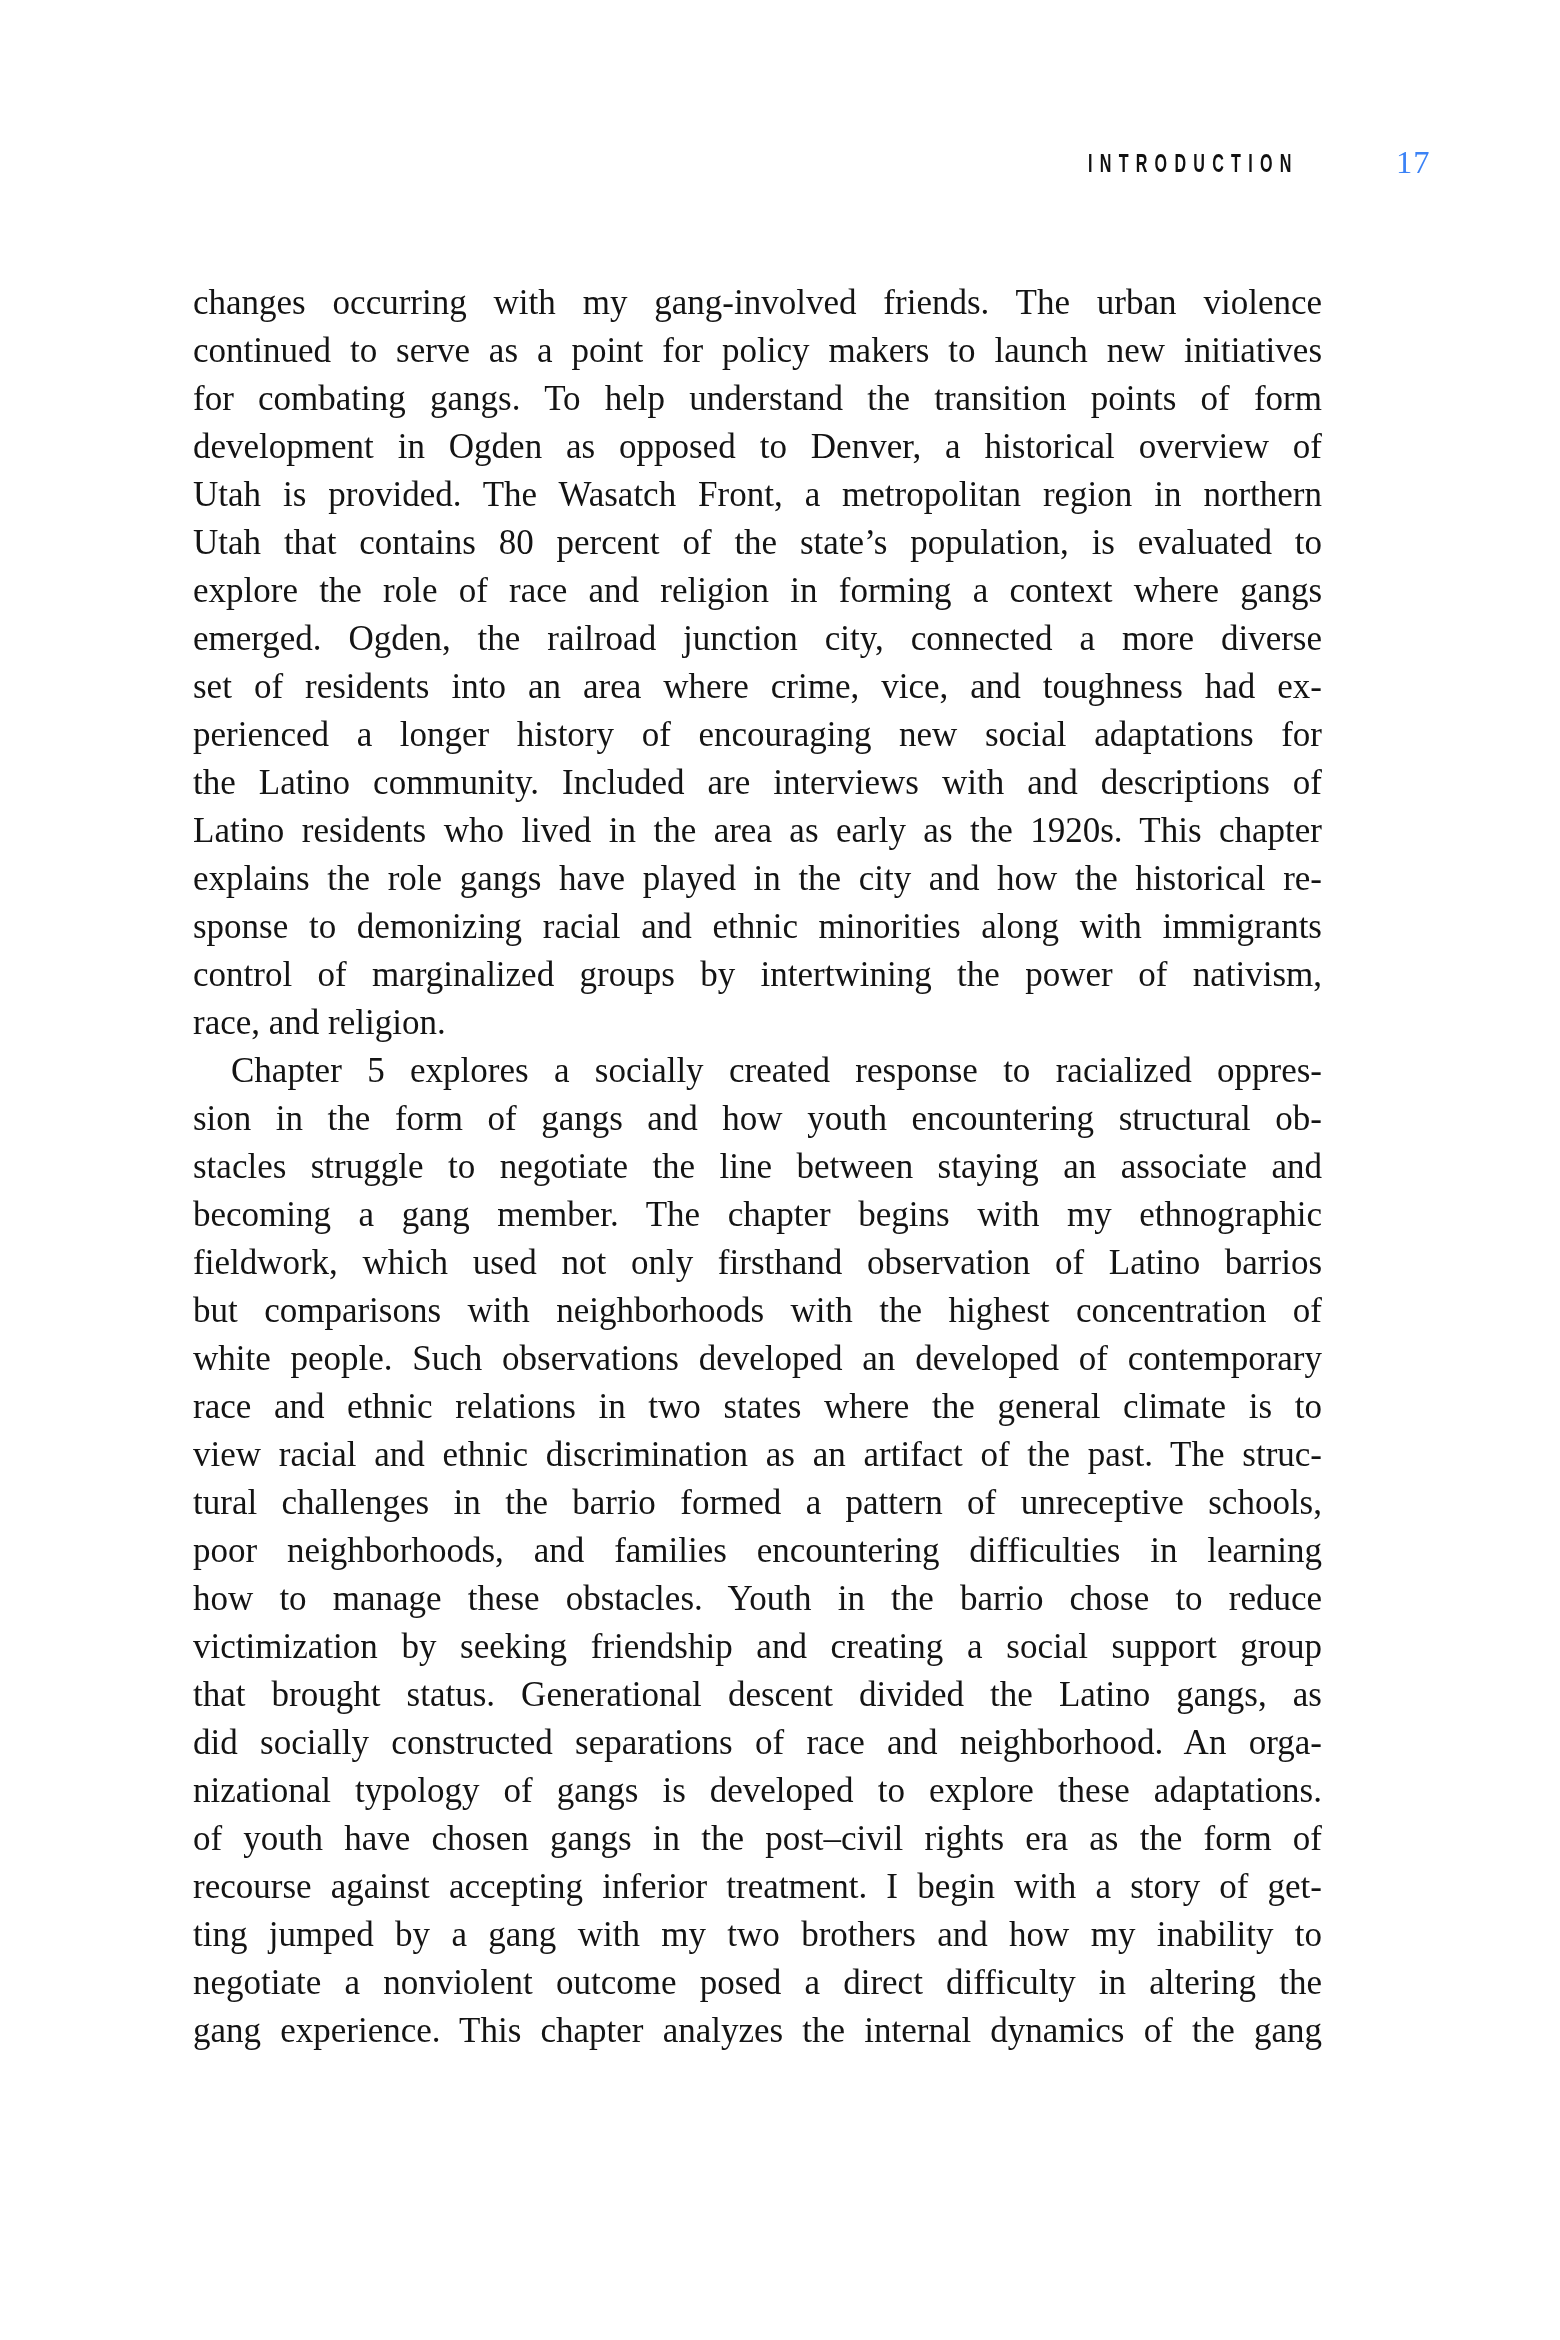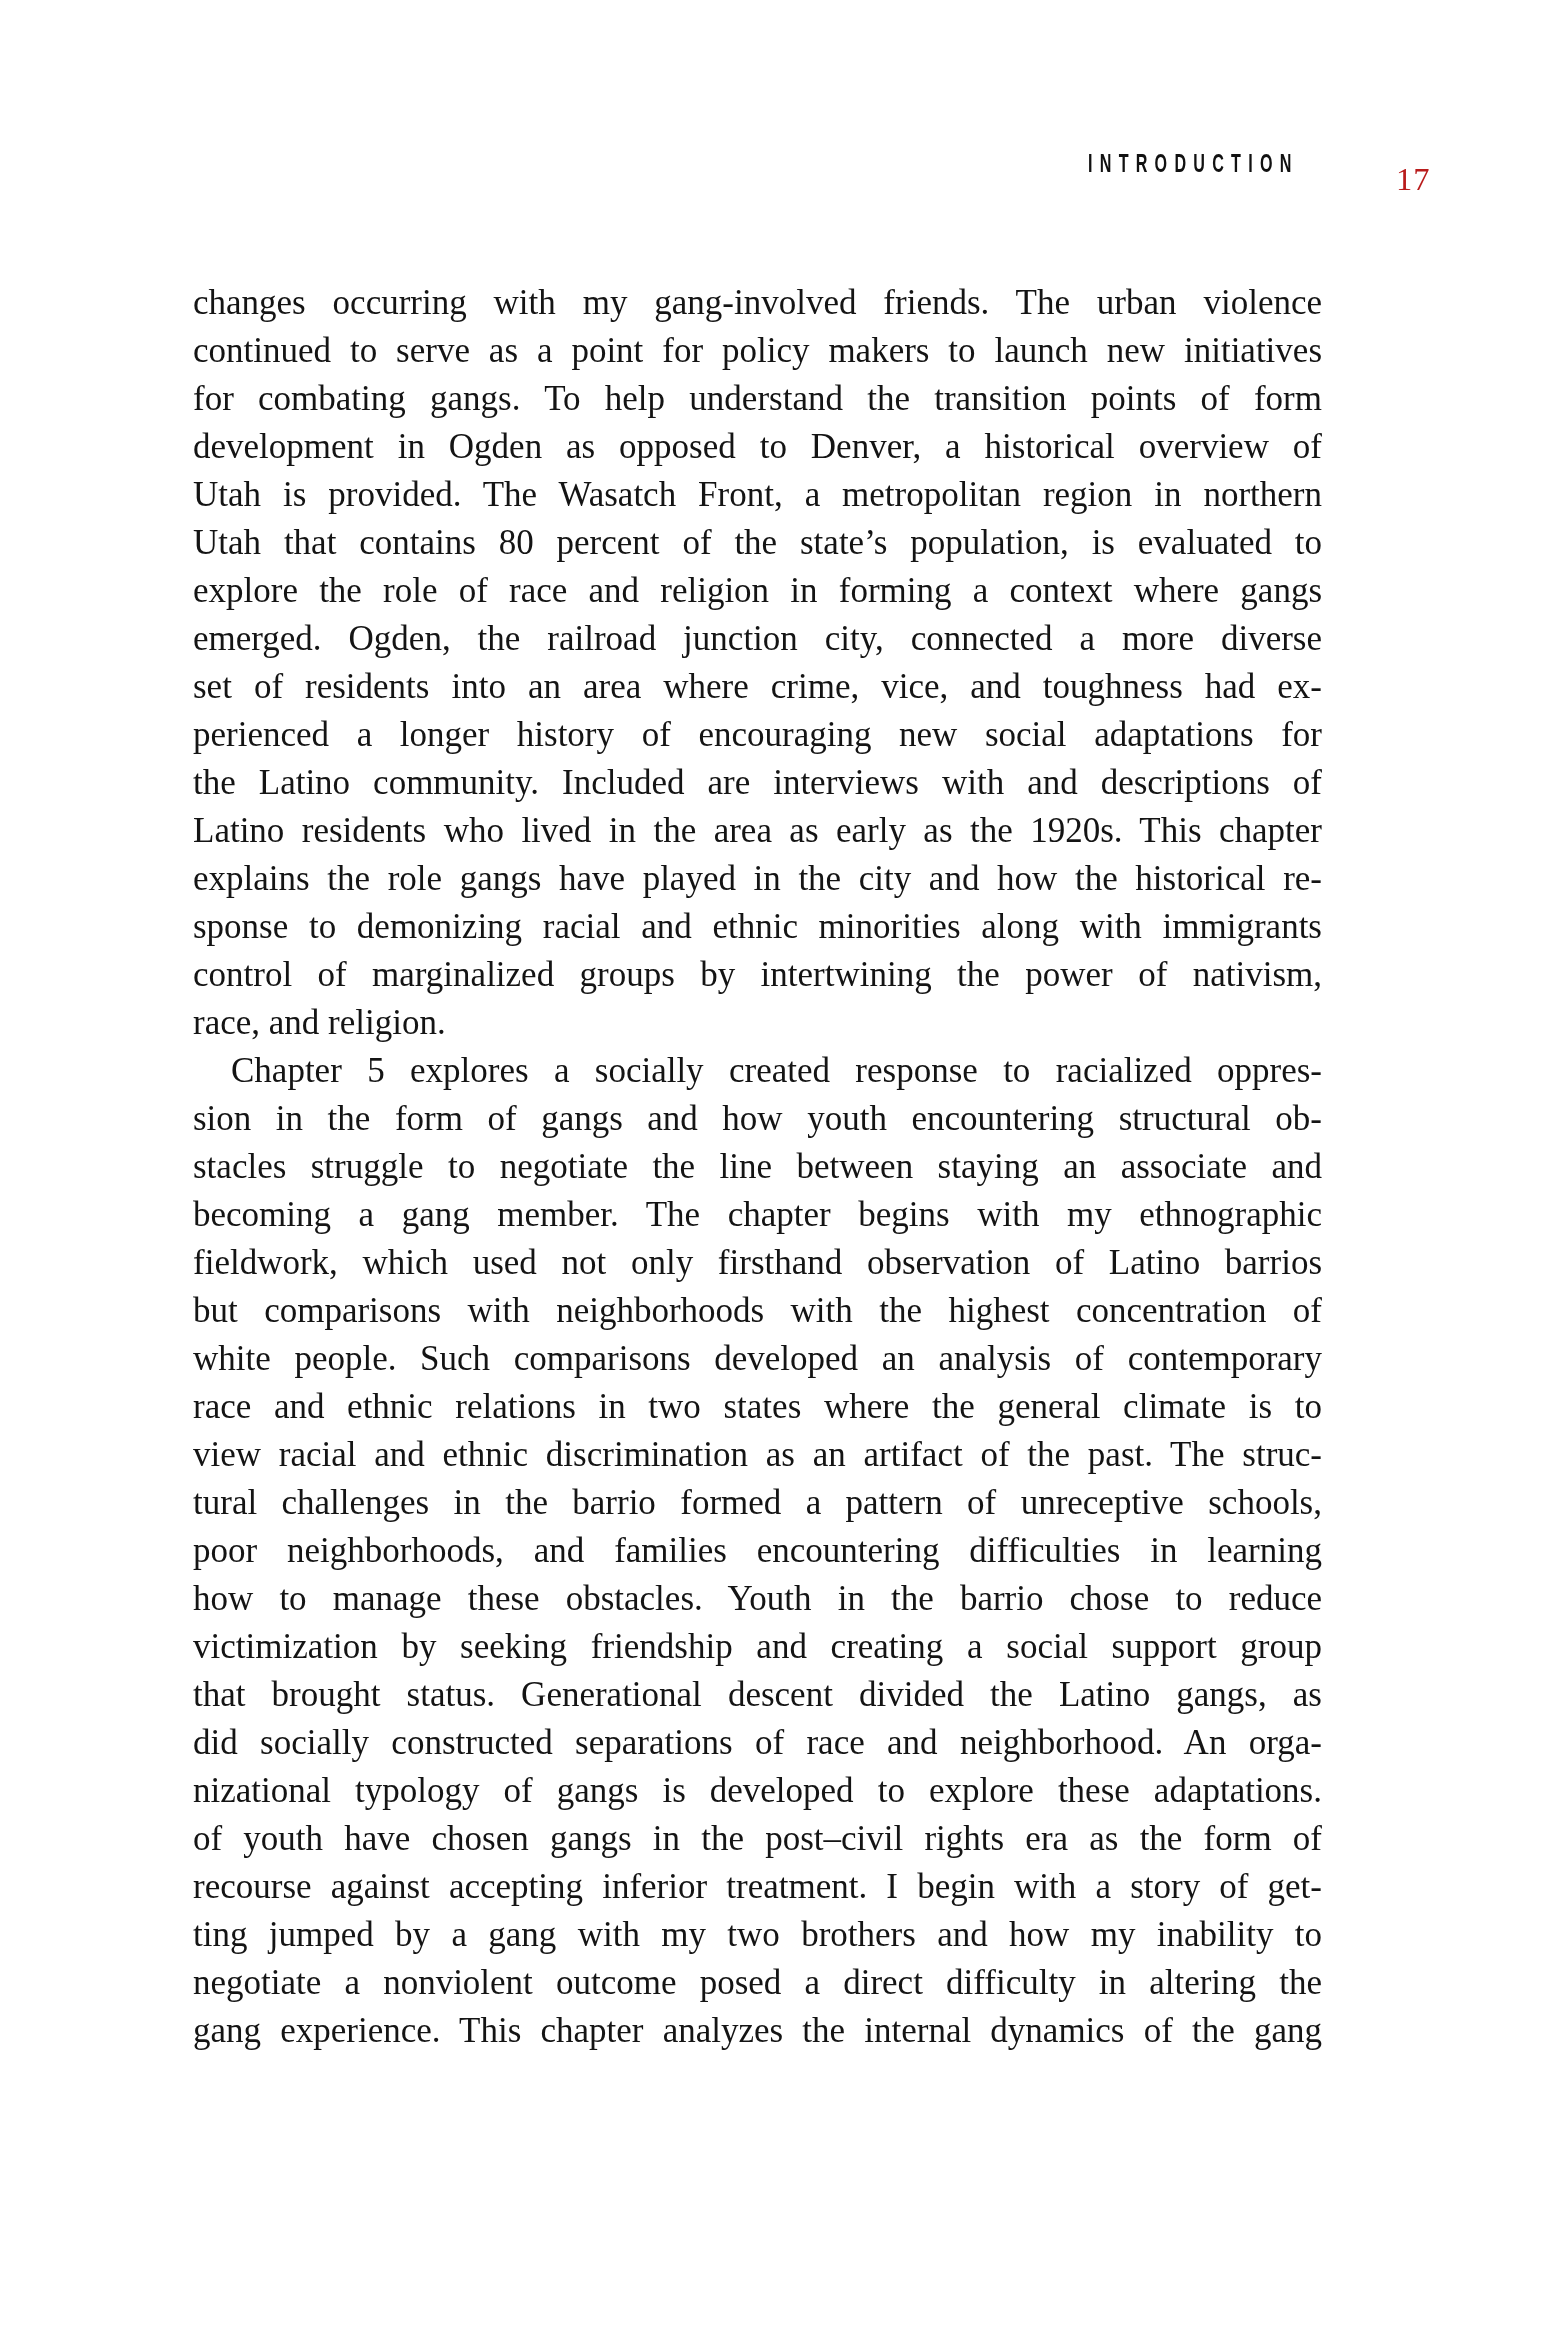--- a/index.html
+++ b/index.html
@@ -5,23 +5,23 @@
   html, body { margin: 0; padding: 0; background: #ffffff; }
   body { width: 1561px; height: 2341px; position: relative; overflow: hidden; }
   .running-head {
     position: absolute; top: 149px; left: 1088px;
     font-family: "Liberation Sans", "DejaVu Sans", sans-serif;
     font-weight: bold; font-size: 26px; letter-spacing: 11.7px;
     color: #111; transform: scaleX(0.62); transform-origin: left top;
     white-space: nowrap; line-height: 29px;
   }
   .folio {
-    position: absolute; top: 160px; left: 1396px;
+    position: absolute; top: 143px; left: 1396px;
     font-family: "Liberation Serif", "DejaVu Serif", serif;
-    font-size: 32.5px; color: #b91c1c; line-height: 38px; letter-spacing: 1px;
+    font-size: 32.5px; color: #3b82f6; line-height: 38px; letter-spacing: 1px;
   }
   .text-block {
     position: absolute; left: 193px; top: 279px; width: 1129px;
     font-family: "Liberation Serif", "DejaVu Serif", serif;
     font-size: 35px; line-height: 48px; color: #141414;
   }
   .line {
     display: block; height: 48px; white-space: nowrap;
     text-align: justify; text-align-last: justify; overflow: visible;
   }
@@ -56,21 +56,21 @@
       <span class="line last">race, and religion.</span>
     </div>
 
     <div>
       <span class="line indent">Chapter 5 explores a socially created response to racialized oppres-</span>
       <span class="line">sion in the form of gangs and how youth encountering structural ob-</span>
       <span class="line">stacles struggle to negotiate the line between staying an associate and</span>
       <span class="line">becoming a gang member. The chapter begins with my ethnographic</span>
       <span class="line">fieldwork, which used not only firsthand observation of Latino barrios</span>
       <span class="line">but comparisons with neighborhoods with the highest concentration of</span>
-      <span class="line">white people. Such comparisons developed an analysis of contemporary</span>
+      <span class="line">white people. Such observations developed an developed of contemporary</span>
       <span class="line">race and ethnic relations in two states where the general climate is to</span>
       <span class="line">view racial and ethnic discrimination as an artifact of the past. The struc-</span>
       <span class="line">tural challenges in the barrio formed a pattern of unreceptive schools,</span>
       <span class="line">poor neighborhoods, and families encountering difficulties in learning</span>
       <span class="line">how to manage these obstacles. Youth in the barrio chose to reduce</span>
       <span class="line">victimization by seeking friendship and creating a social support group</span>
       <span class="line">that brought status. Generational descent divided the Latino gangs, as</span>
       <span class="line">did socially constructed separations of race and neighborhood. An orga-</span>
       <span class="line">nizational typology of gangs is developed to explore these adaptations.</span>
     </div>

